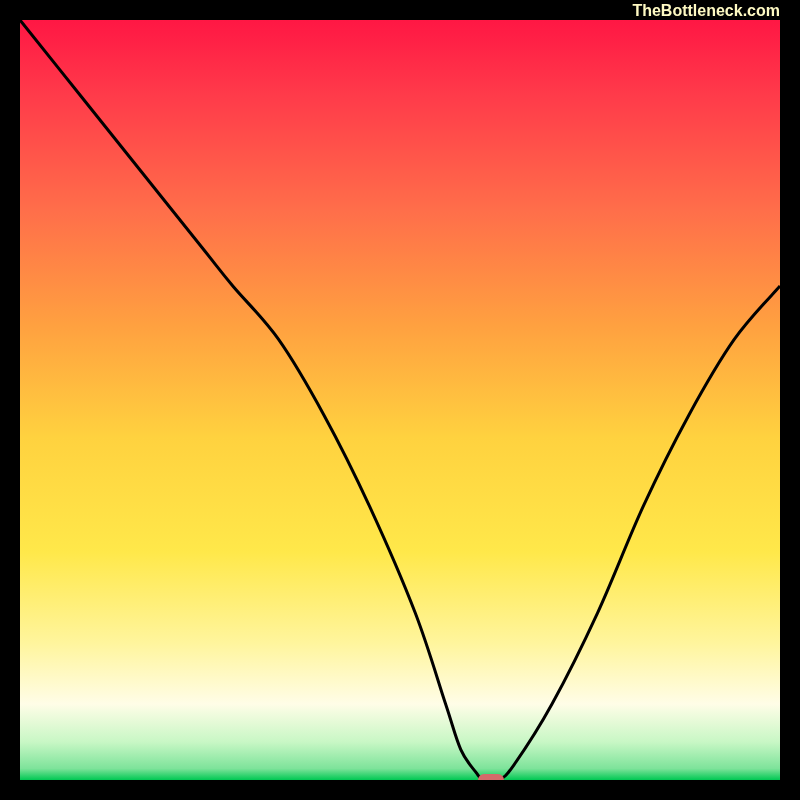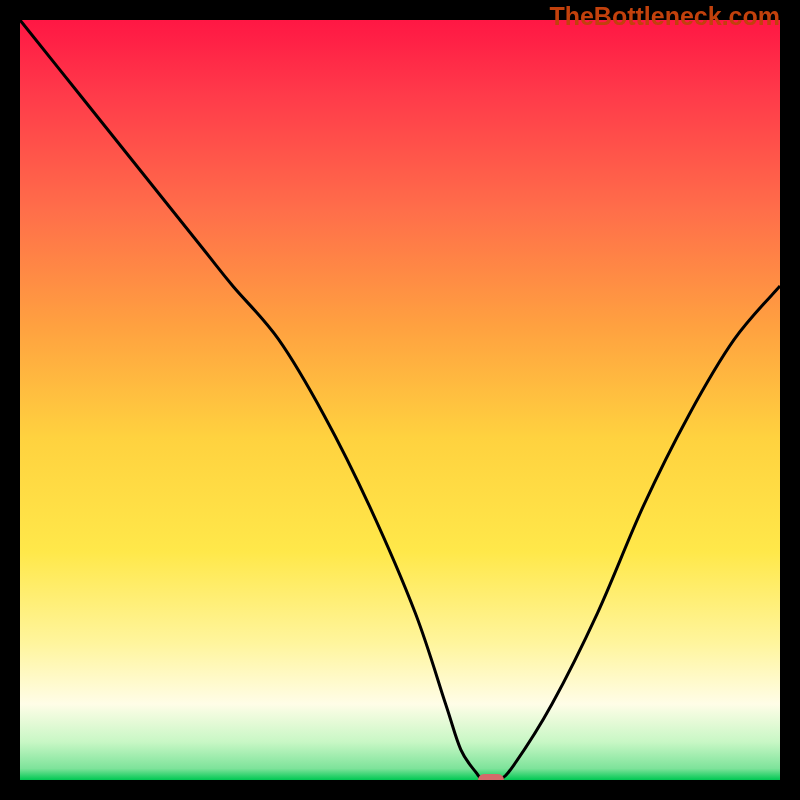--- a/index.html
+++ b/index.html
@@ -8,22 +8,22 @@
     width: 800px;
     height: 800px;
     background: #000;
     position: relative;
     font-family: Arial, sans-serif;
   }
   .watermark {
     position: absolute;
     top: 2px;
     right: 20px;
-    color: #c2410c;
-    font-size: 25px;
+    color: #fef9c3;
+    font-size: 16px;
     font-weight: bold;
     z-index: 10;
   }
   .plot-area {
     position: absolute;
     left: 20px;
     top: 20px;
     width: 760px;
     height: 760px;
     overflow: hidden;

